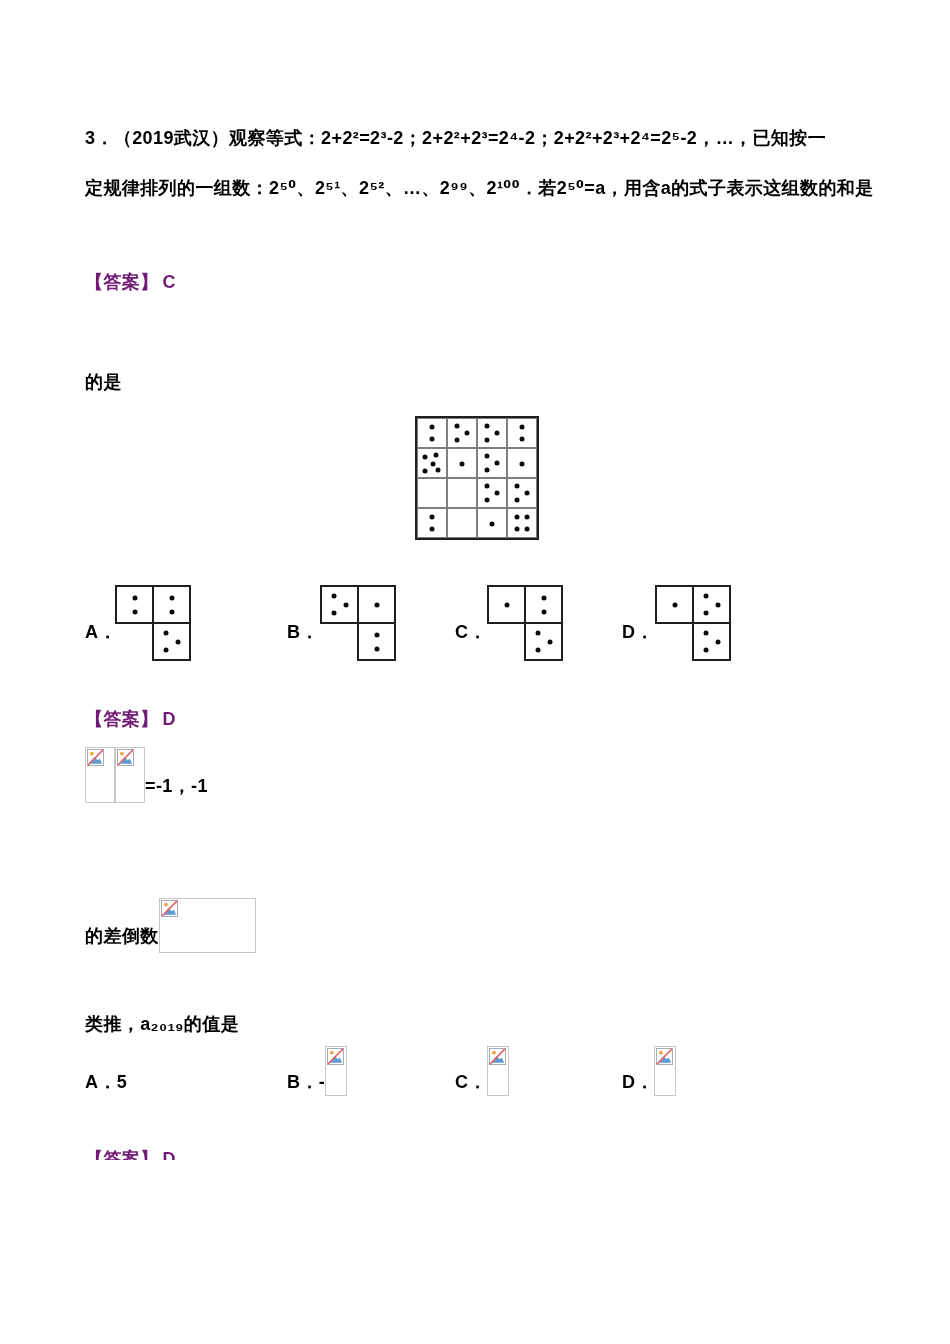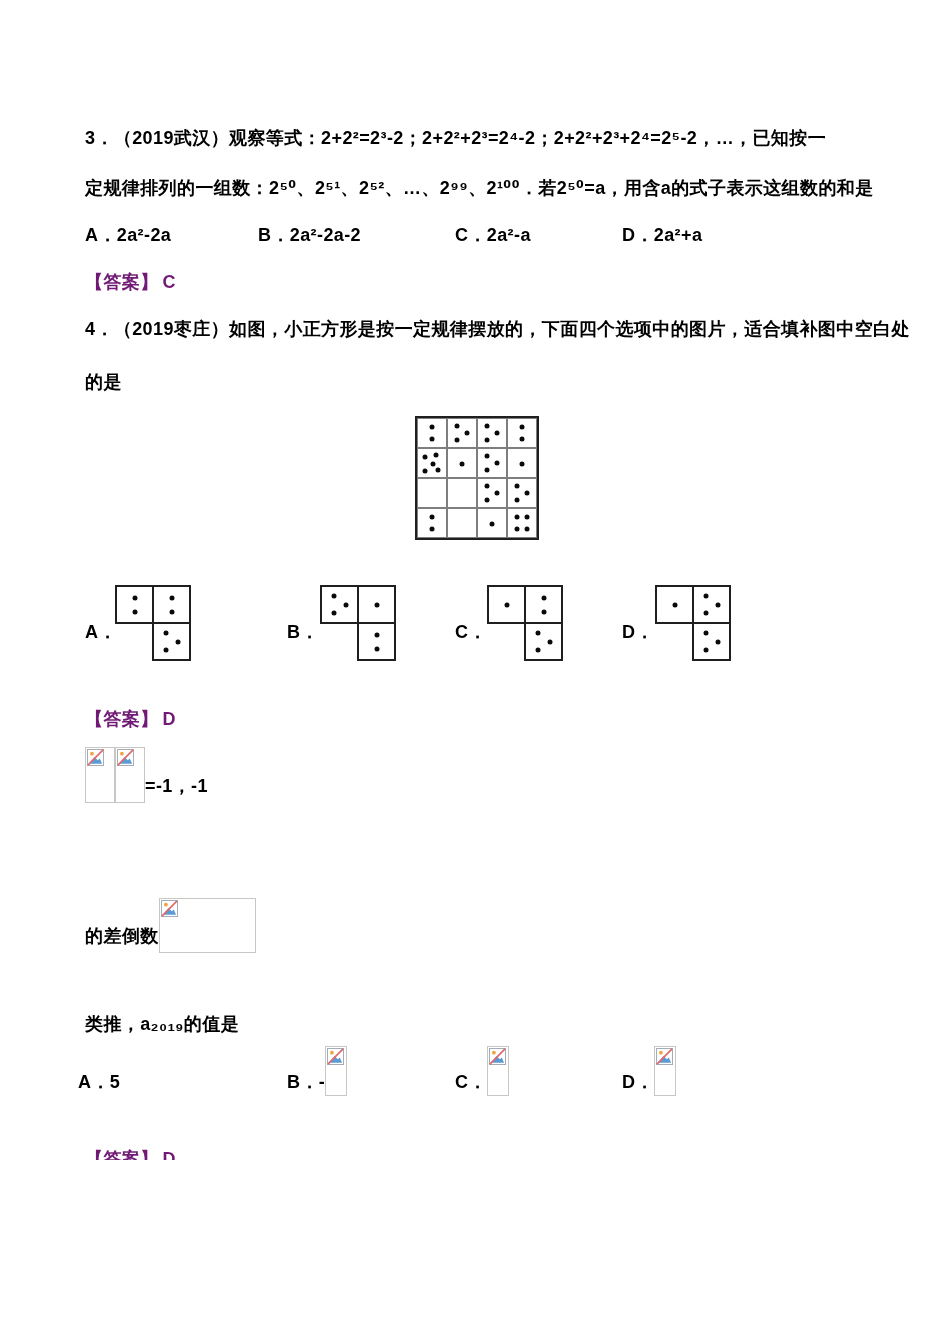--- a/index.html
+++ b/index.html
@@ -44,32 +44,25 @@
   .q5opt .txt{white-space:nowrap;letter-spacing:.4px;margin-bottom:2px;line-height:24px;}
 </style>
 </head>
 <body>
 
 <div class="page">
 
   <div class="abs line" style="left:85px;top:126px;">3．（2019武汉）观察等式：2+2²=2³-2；2+2²+2³=2⁴-2；2+2²+2³+2⁴=2⁵-2，…，已知按一</div>
   <div class="abs line" style="left:85px;top:176px;">定规律排列的一组数：2⁵⁰、2⁵¹、2⁵²、…、2⁹⁹、2¹⁰⁰．若2⁵⁰=a，用含a的式子表示这组数的和是</div>
 
-  <div class="abs" style="left:85px;top:223px;width:820px;height:24px;">
-    <span class="abs line" style="left:0;">A．2a²-2a</span>
-    <span class="abs line" style="left:173px;">B．2a²-2a-2</span>
-    <span class="abs line" style="left:370px;">C．2a²-a</span>
-    <span class="abs line" style="left:537px;">D．2a²+a</span>
-  </div>
 
   <div class="abs line answer" style="left:85px;top:270px;">
     <span>【答案】</span><span class="ans-letter">C</span>
   </div>
 
-  <div class="abs line" style="left:85px;top:317px;">4．（2019枣庄）如图，小正方形是按一定规律摆放的，下面四个选项中的图片，适合填补图中空白处</div>
   <div class="abs line" style="left:85px;top:370px;">的是</div>
 
   <div class="pattern-grid">
       <div class="dot-cell">
         <span class="dot" style="left: 50%; top: 30%;"></span>
         <span class="dot" style="left: 50%; top: 72%;"></span>
       </div>
       <div class="dot-cell">
         <span class="dot" style="left: 33%; top: 26%;"></span>
         <span class="dot" style="left: 68%; top: 50%;"></span>
@@ -227,21 +220,21 @@
         <circle cx="5.2" cy="5" r="2" fill="#f0a23c"></circle>
         <path d="M2 15.5 L8 8.5 L11.5 12 L13.5 10 L16 15.5 Z" fill="#5b9bd5"></path>
         <line x1="1" y1="17" x2="17" y2="1" stroke="#e06a6a" stroke-width="1.8"></line>
       </svg>
     </span>
   </div>
 
   <div class="abs line" style="left:85px;top:1012px;">类推，a₂₀₁₉的值是</div>
 
   <div class="abs" style="left:0;top:1045px;width:950px;height:55px;">
-    <div class="q5opt" style="left:78px;">
+    <div class="q5opt" style="left:85px;">
       <span class="txt">A．5</span>
     </div>
     <div class="q5opt" style="left:287px;">
       <span class="txt">B．-</span>
       <span class="bimg bi-opt">
         <svg viewBox="0 0 18 18">
           <rect x="0.5" y="0.5" width="17" height="17" fill="#ffffff" stroke="#9fa8b4"></rect>
           <circle cx="5.2" cy="5" r="2" fill="#f0a23c"></circle>
           <path d="M2 15.5 L8 8.5 L11.5 12 L13.5 10 L16 15.5 Z" fill="#5b9bd5"></path>
           <line x1="1" y1="17" x2="17" y2="1" stroke="#e06a6a" stroke-width="1.8"></line>

